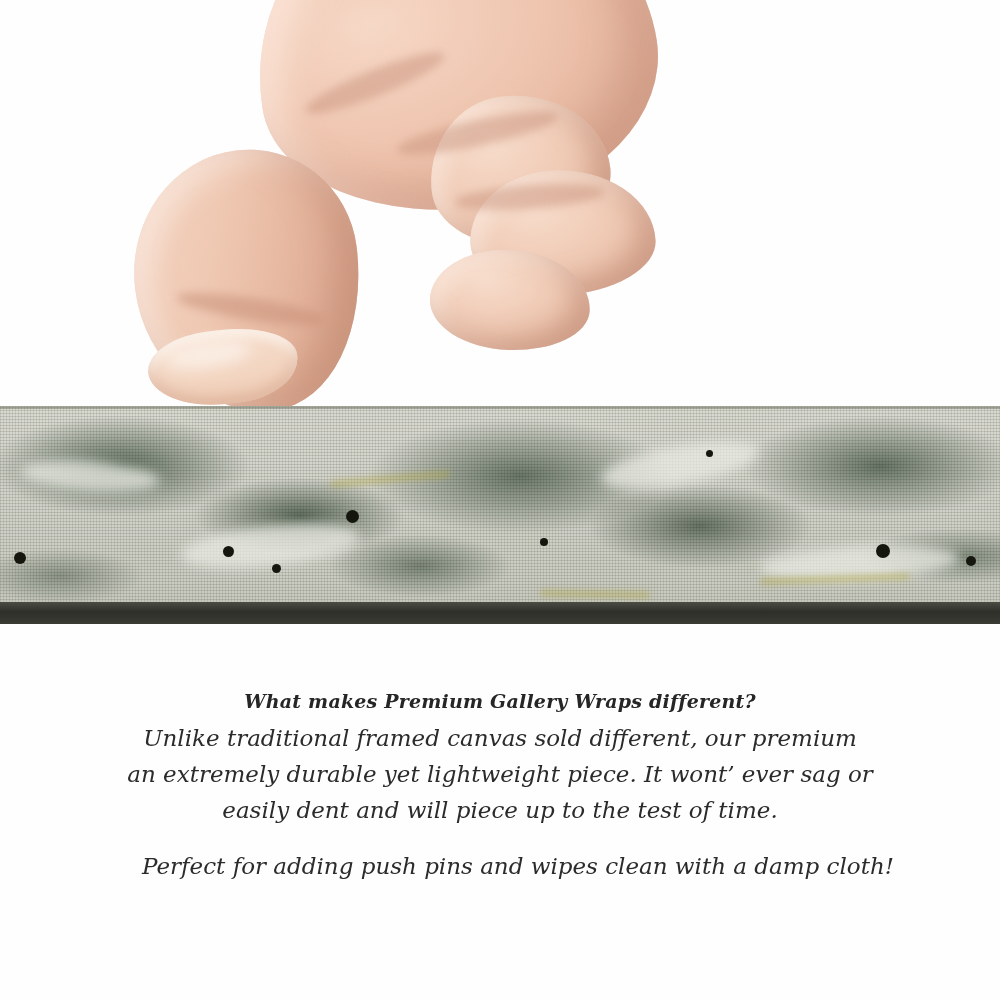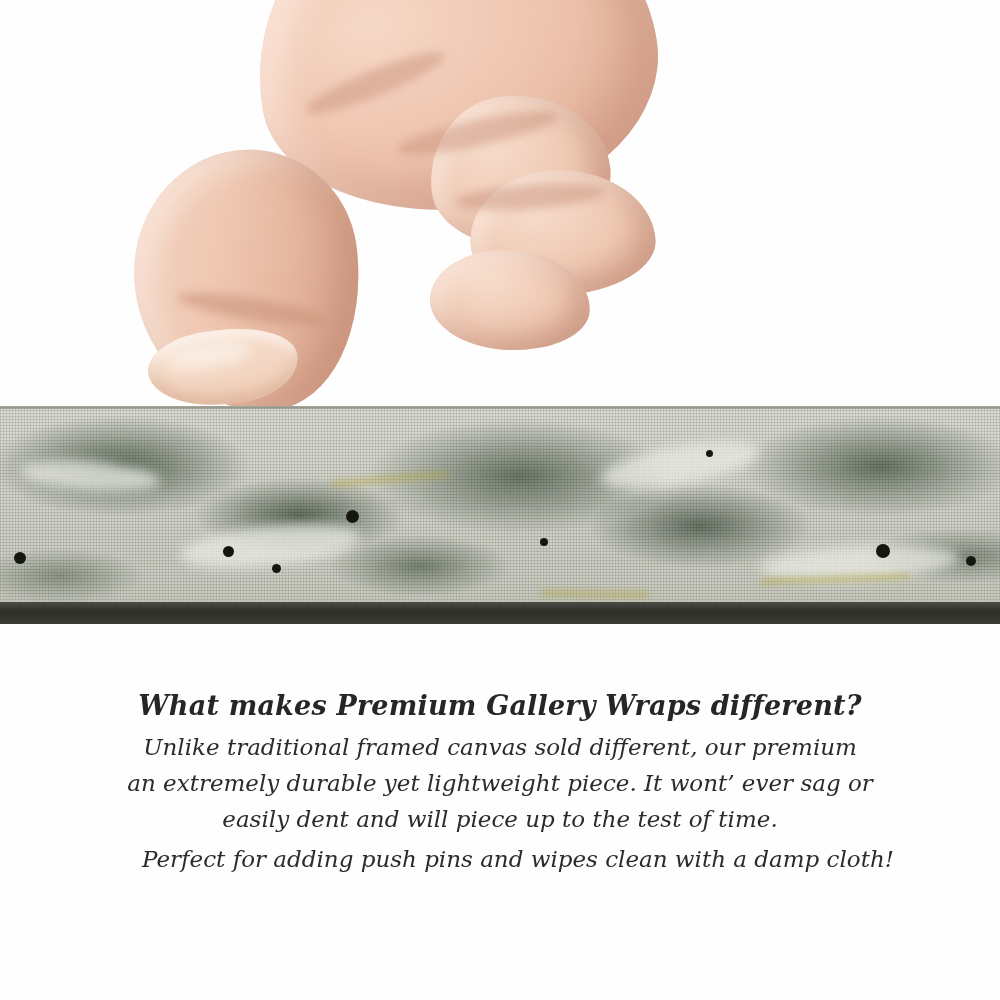--- a/index.html
+++ b/index.html
@@ -200,34 +200,34 @@
     left: 0;
     top: 690px;
     width: 1000px;
     text-align: center;
     color: #2c2c2c;
     font-family: "DejaVu Serif", serif;
     font-style: italic;
   }
   .caption h2 {
     margin: 0 0 8px 0;
-    font-size: 27px;
+    font-size: 19px;
     font-weight: 700;
     letter-spacing: 0.2px;
     color: #262626;
   }
   .caption p {
     margin: 0;
     font-size: 23px;
     line-height: 36px;
     font-weight: 400;
     color: #2b2b2b;
   }
   .caption p.last {
-    margin-top: 4px;
+    margin-top: 20px;
     padding-left: 36px;
   }
 </style>
 </head>
 <body>
 
 <div class="page">
 
   <div class="hand-area">
     <div class="knuckles"></div>

